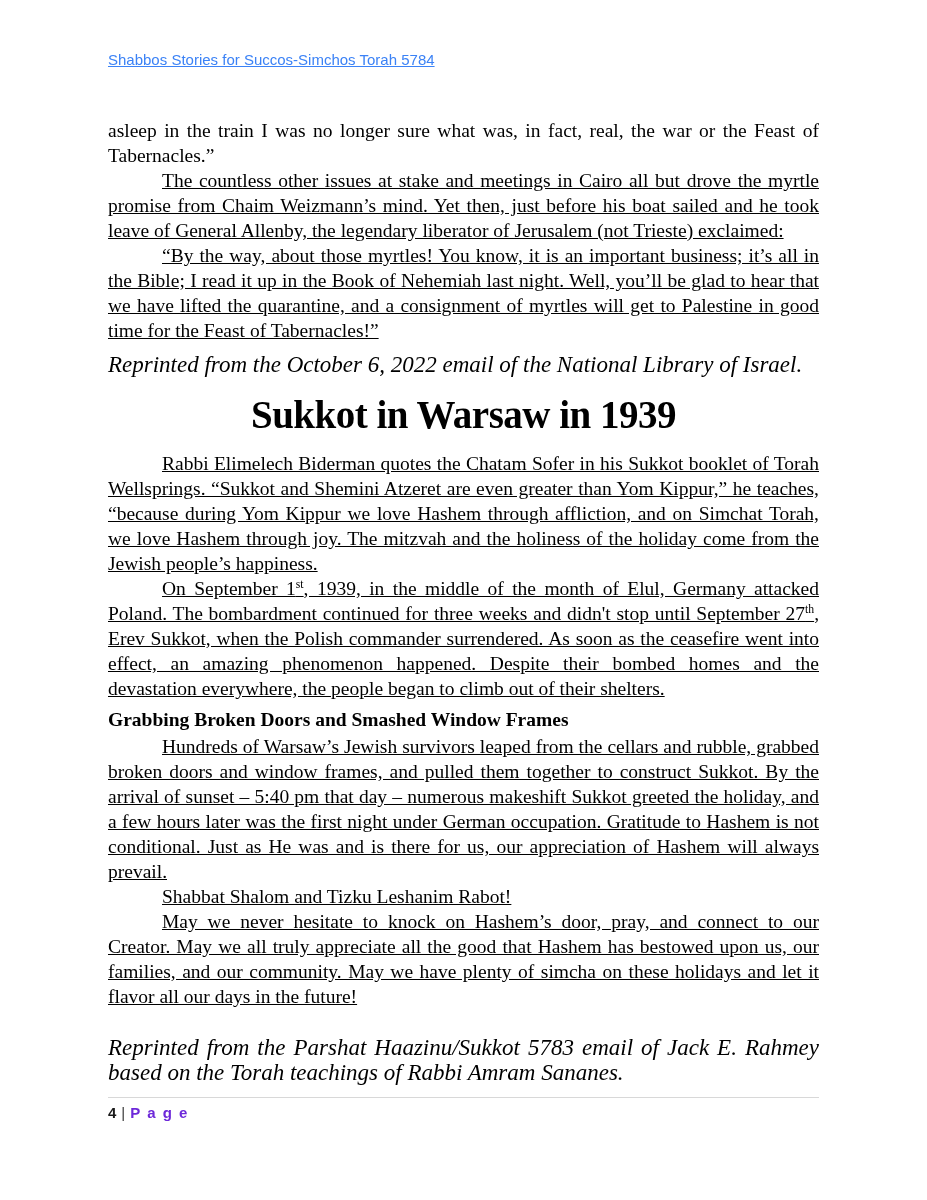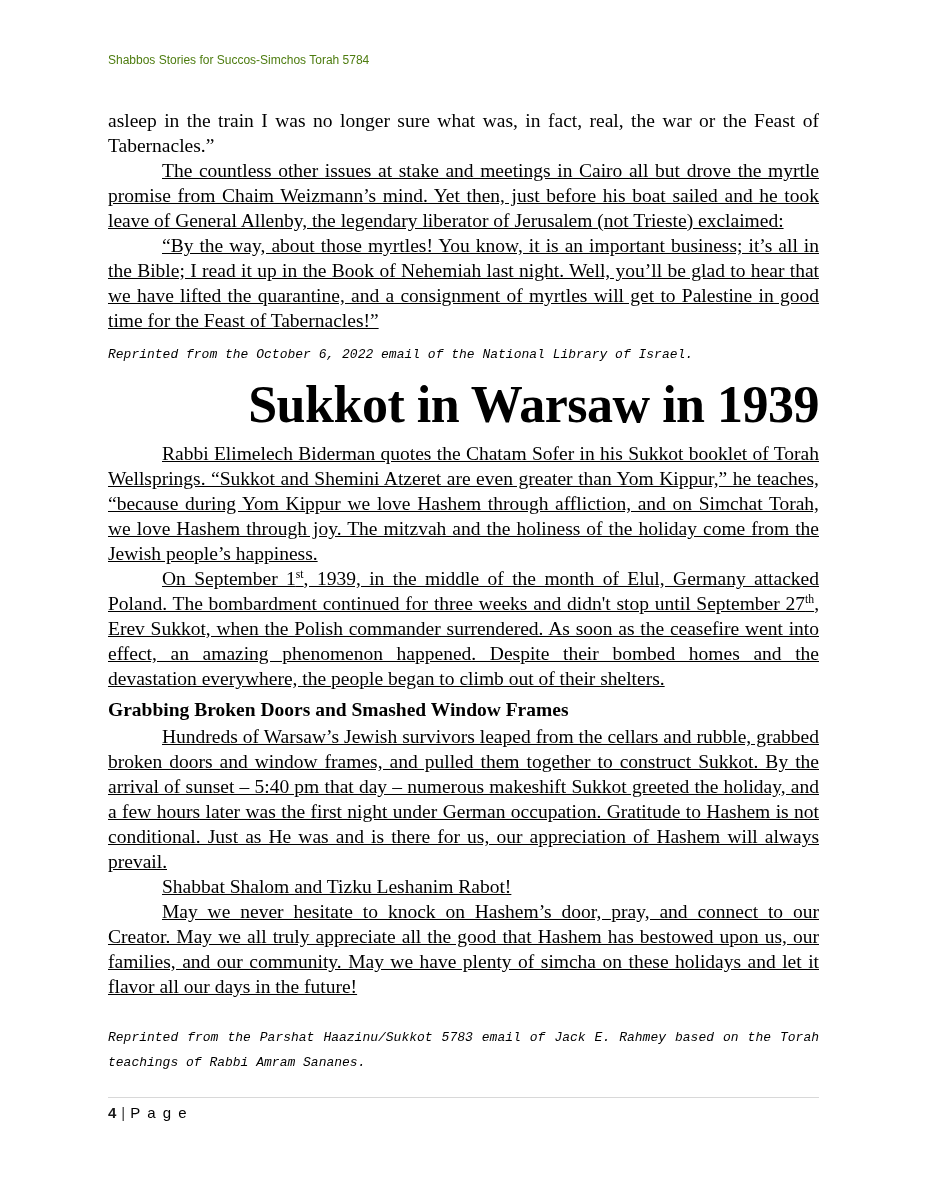--- a/index.html
+++ b/index.html
@@ -13,54 +13,54 @@
   }
   .page {
     position: relative;
     width: 927px;
     height: 1200px;
     background: #ffffff;
     padding: 50px 108px 0 108px;
   }
   .doc-header {
     font-family: "Liberation Sans", sans-serif;
-    font-size: 12px;
+    font-size: 15px;
     line-height: 20px;
-    color: #4d7c0f;
+    color: #3b82f6;
+    text-decoration: underline;
   }
-  .content { margin-top: 38px; }
+  .content { margin-top: 48px; }
   .body-text {
     font-size: 19.5px;
     line-height: 25px;
     text-align: justify;
   }
   .indent { text-indent: 54px; text-decoration: underline; }
   .body-text sup {
     font-size: 0.6em;
     vertical-align: super;
     line-height: 0;
   }
   .reprint {
     font-style: italic;
-    font-size: 13px;
+    font-size: 23px;
     line-height: 25px;
     margin: 9px 0 9px 0;
     text-align: left;
-    font-family: Liberation Mono, monospace;
   }
   .reprint.two-line {
     margin: 26px 0 0 0;
     text-align: justify;
   }
   .story-title {
     font-family: "Liberation Serif", serif;
-    font-size: 52px;
+    font-size: 39px;
     line-height: 58px;
     font-weight: 700;
-    text-align: right;
+    text-align: center;
     margin: 0 0 7px 0;
     letter-spacing: -0.5px;
   }
   .subheading {
     font-size: 19.5px;
     line-height: 25px;
     font-weight: 700;
     text-align: left;
     margin: 6px 0 2px 0;
   }
@@ -71,21 +71,21 @@
     top: 1097px;
     border-top: 1px solid #d8d8d8;
     padding-top: 6px;
     font-family: "Liberation Sans", sans-serif;
     font-size: 15px;
     line-height: 18px;
     color: #808080;
   }
   .page-num { color: #1a1a1a; font-weight: 700; }
   .sep { color: #3a3a3a; margin: 0 5px; }
-  .page-label { color: #000000; letter-spacing: 1.5px; }
+  .page-label { color: #6d28d9; letter-spacing: 1.5px; font-weight: bold; }
 </style>
 </head>
 <body>
 
 <div class="page">
 
   <div class="doc-header">
     <span>Shabbos Stories for Succos-Simchos Torah 5784</span>
   </div>
 

